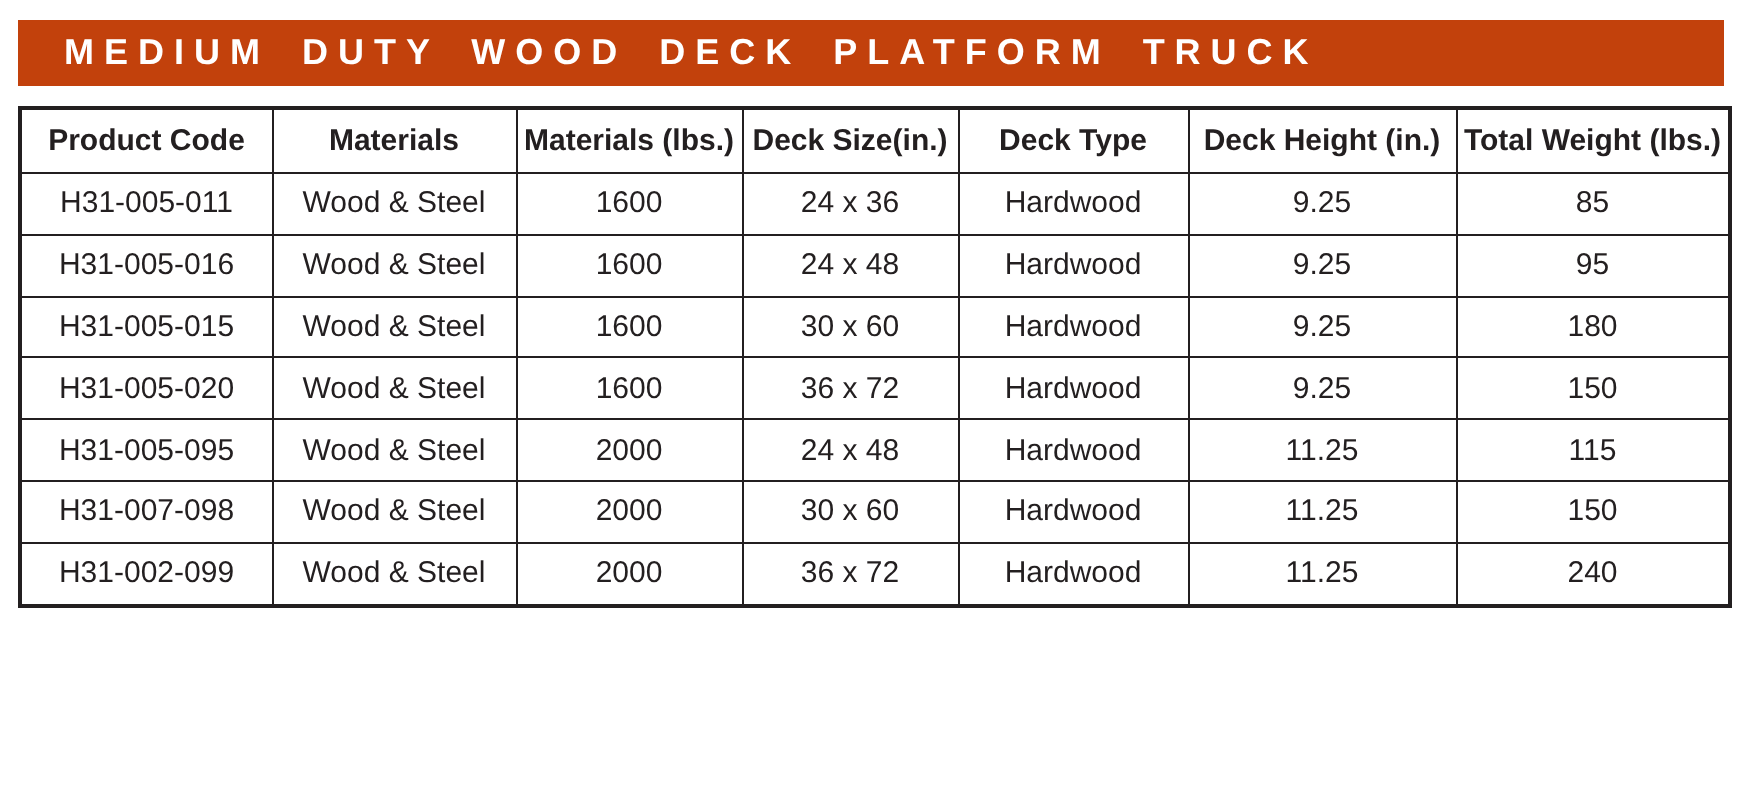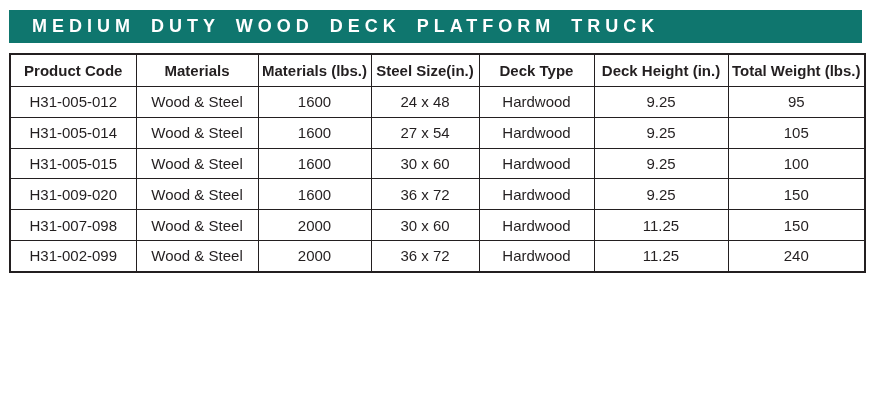--- a/index.html
+++ b/index.html
@@ -14,21 +14,21 @@
     background: #ffffff;
     font-family: "Liberation Sans", sans-serif;
     overflow: hidden;
   }
   .title-bar {
     position: absolute;
     left: 9px;
     top: 10px;
     width: 853px;
     height: 33px;
-    background: #0f766e;
+    background: #c2410c;
     color: #ffffff;
     display: flex;
     align-items: center;
     box-sizing: border-box;
     padding-left: 23px;
   }
   .title-bar .title-text {
     font-size: 18px;
     font-weight: bold;
     letter-spacing: 5px;
@@ -82,62 +82,71 @@
         <col style="width: 108px;">
         <col style="width: 115px;">
         <col style="width: 134px;">
         <col style="width: 137px;">
       </colgroup>
     <thead>
         <tr>
           <th>Product Code</th>
           <th>Materials</th>
           <th>Materials (lbs.)</th>
-          <th>Steel Size(in.)</th>
+          <th>Deck Size(in.)</th>
           <th>Deck Type</th>
           <th>Deck Height (in.)</th>
           <th>Total Weight (lbs.)</th>
         </tr>
       </thead>
     <tbody>
         <tr>
-          <td>H31-005-012</td>
+          <td>H31-005-011</td>
+          <td>Wood &amp; Steel</td>
+          <td>1600</td>
+          <td>24 x 36</td>
+          <td>Hardwood</td>
+          <td>9.25</td>
+          <td>85</td>
+        </tr>
+        <tr>
+          <td>H31-005-016</td>
           <td>Wood &amp; Steel</td>
           <td>1600</td>
           <td>24 x 48</td>
           <td>Hardwood</td>
           <td>9.25</td>
           <td>95</td>
         </tr>
         <tr>
-          <td>H31-005-014</td>
-          <td>Wood &amp; Steel</td>
-          <td>1600</td>
-          <td>27 x 54</td>
-          <td>Hardwood</td>
-          <td>9.25</td>
-          <td>105</td>
-        </tr>
-        <tr>
           <td>H31-005-015</td>
           <td>Wood &amp; Steel</td>
           <td>1600</td>
           <td>30 x 60</td>
           <td>Hardwood</td>
           <td>9.25</td>
-          <td>100</td>
+          <td>180</td>
         </tr>
         <tr>
-          <td>H31-009-020</td>
+          <td>H31-005-020</td>
           <td>Wood &amp; Steel</td>
           <td>1600</td>
           <td>36 x 72</td>
           <td>Hardwood</td>
           <td>9.25</td>
           <td>150</td>
+        </tr>
+        <tr>
+          <td>H31-005-095</td>
+          <td>Wood &amp; Steel</td>
+          <td>2000</td>
+          <td>24 x 48</td>
+          <td>Hardwood</td>
+          <td>11.25</td>
+          <td>115</td>
         </tr>
         <tr>
           <td>H31-007-098</td>
           <td>Wood &amp; Steel</td>
           <td>2000</td>
           <td>30 x 60</td>
           <td>Hardwood</td>
           <td>11.25</td>
           <td>150</td>
         </tr>

